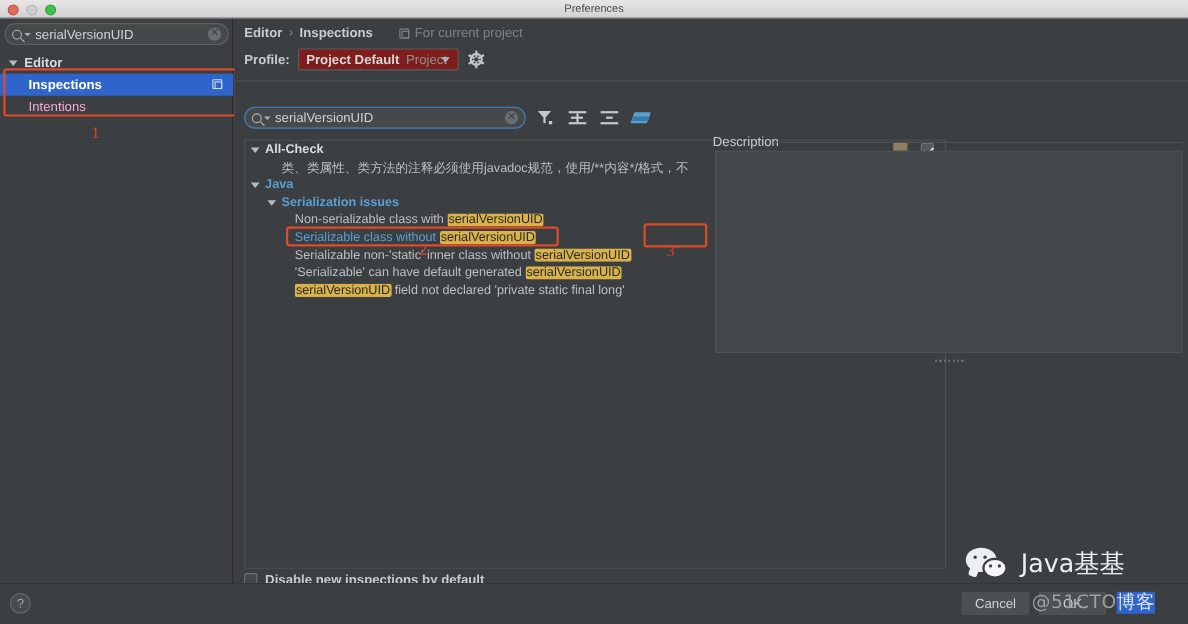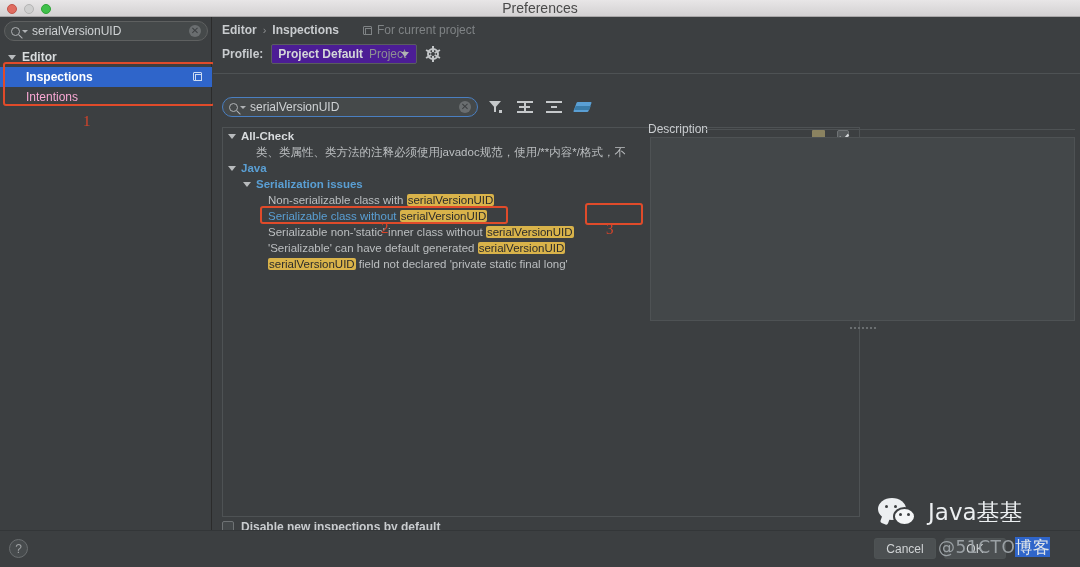--- a/index.html
+++ b/index.html
@@ -14,21 +14,21 @@
   .app { position: relative; width: 1080px; height: 567px; }
 
   
   .titlebar {
     position: absolute; left: 0; top: 0; width: 1080px; height: 17px;
     background: linear-gradient(#e8e6e7, #d3d1d2);
     border-bottom: 1px solid #a9a7a8;
   }
   .titlebar-title {
     position: absolute; left: 0; top: 0; width: 1080px; height: 17px;
-    text-align: center; line-height: 17px; font-size: 14px; color: #4a4a4a;
+    text-align: center; line-height: 17px; font-size: 10px; color: #4a4a4a;
   }
   .lights { position: absolute; left: 7px; top: 4px; display: flex; gap: 7px; }
   .light { width: 10px; height: 10px; border-radius: 50%; }
   .light.red { background: #e06c60; border: 1px solid #c1544a; }
   .light.gray { background: #cfcfcf; border: 1px solid #b4b4b4; }
   .light.green { background: #3fc04a; border: 1px solid #2ea337; }
 
   
   .sidebar {
     position: absolute; left: 0; top: 17px; width: 212px; height: 513px;
@@ -112,21 +112,21 @@
   .note-icon::after {
     content: ""; position: absolute; left: 1px; top: 1px; width: 5px; height: 5px;
     border: 1px solid #7f8385;
   }
 
   .profile-row {
     position: absolute; left: 9px; top: 27px; display: flex; align-items: center; gap: 8px;
   }
   .profile-label { color: #c9cccf; font-size: 12px; font-weight: bold; }
   .combo {
-    width: 146px; height: 20px; background: #4c1d95; border: 1px solid #5a5d5f;
+    width: 146px; height: 20px; background: #7f1d1d; border: 1px solid #5a5d5f;
     border-radius: 2px; display: flex; align-items: center; padding: 0 6px;
     gap: 6px; position: relative;
   }
   .combo-main { color: #d4d7d9; font-size: 12px; font-weight: bold; }
   .combo-sub { color: #8d9092; font-size: 12px; }
   .combo-caret {
     position: absolute; right: 7px; width: 0; height: 0;
     border-left: 4px solid transparent; border-right: 4px solid transparent;
     border-top: 5px solid #b0b3b5;
   }

